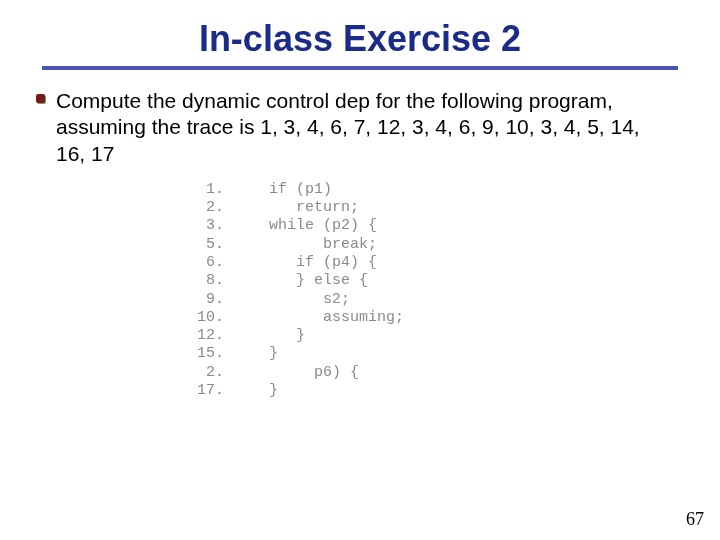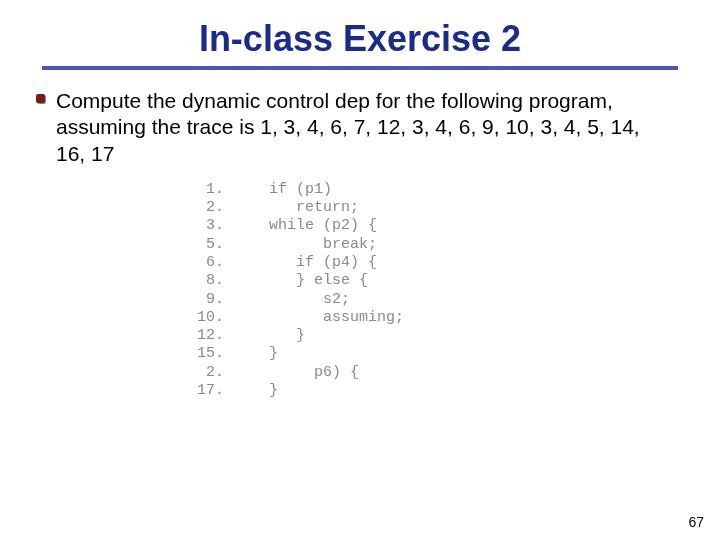--- a/index.html
+++ b/index.html
@@ -72,22 +72,22 @@
     width: 34px;
     text-align: right;
   }
   .code-text {
     display: inline;
   }
   .page-num {
     position: absolute;
     right: 16px;
     bottom: 10px;
-    font-family: Liberation Sans, sans-serif;
-    font-size: 14px;
+    font-family: Liberation Serif, serif;
+    font-size: 18px;
     color: #000;
   }
 </style>
 </head>
 <body>
 
 <div class="title">In-class Exercise 2</div>
 <div class="rule"></div>
 
 <div class="bullet-block">

